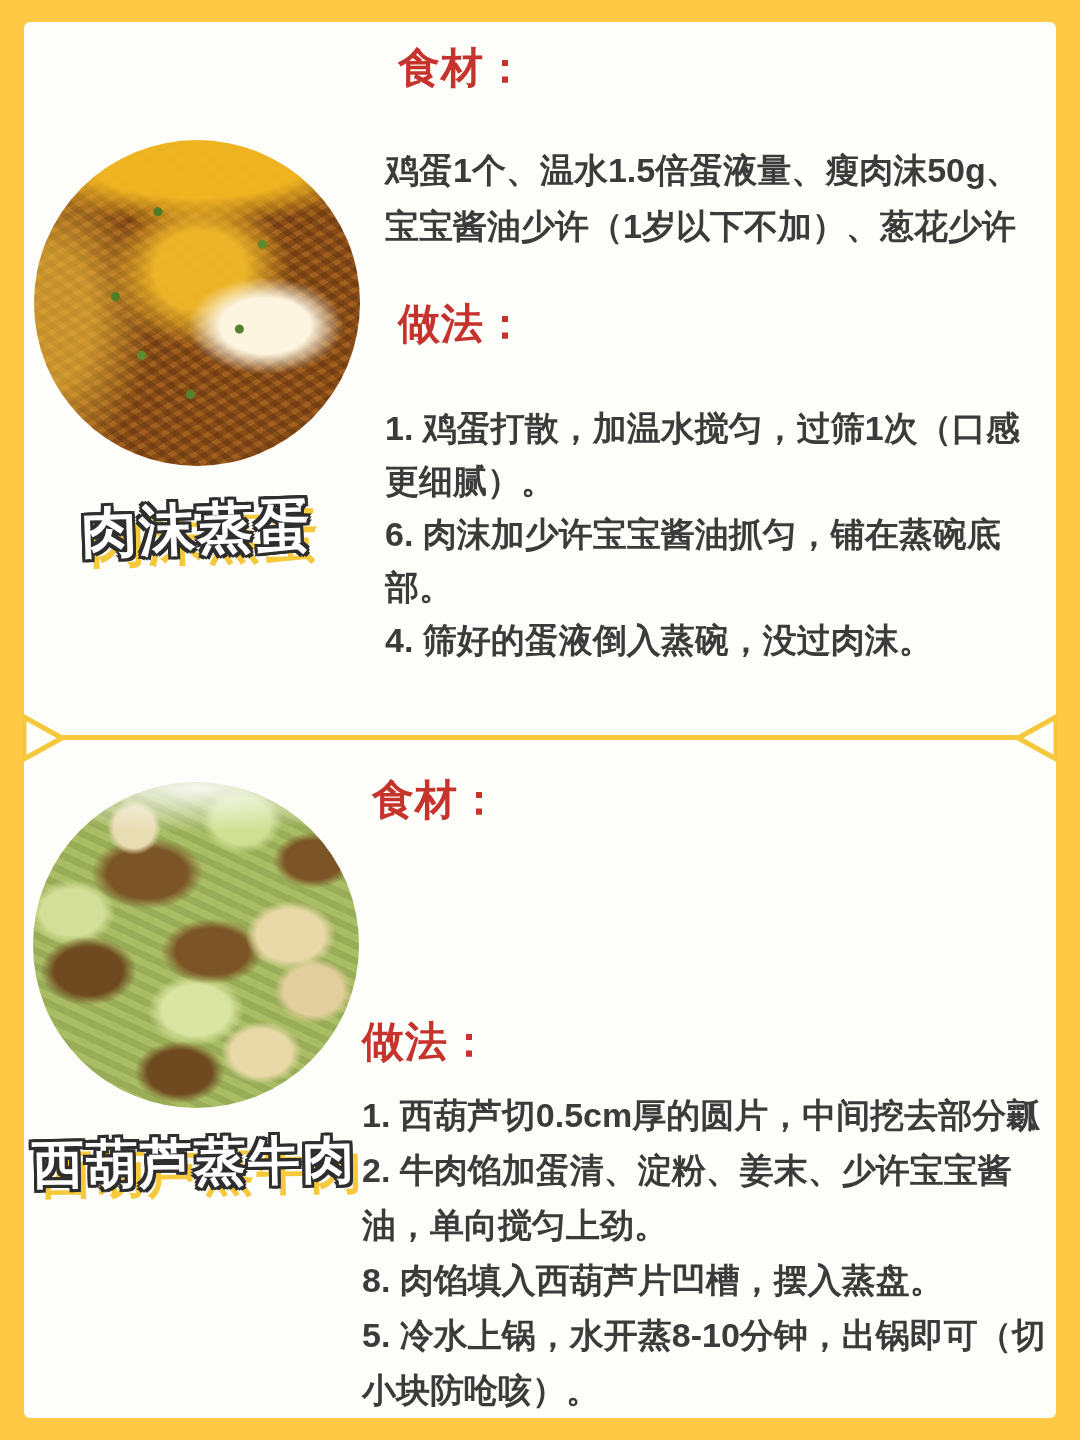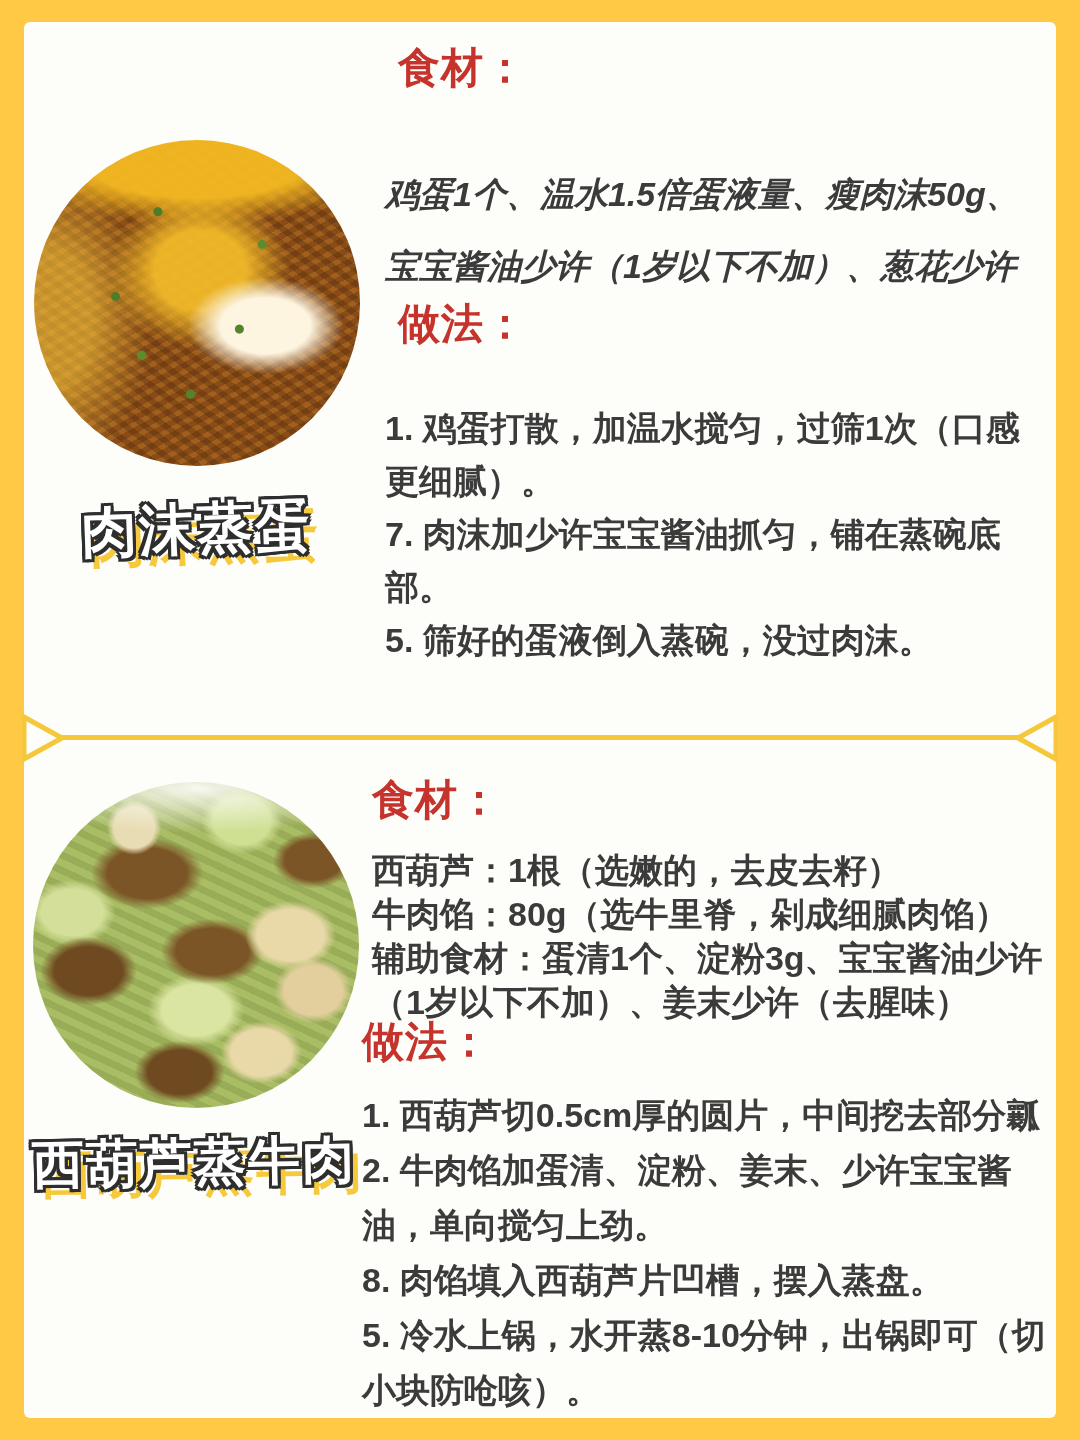--- a/index.html
+++ b/index.html
@@ -62,21 +62,21 @@
       8px 10px 0 #F6C93D;
   }
   .label-1 { left:34px; top:492px; width:326px; font-size:56px; transform:rotate(-2deg); }
   .label-2 { left:14px; top:1128px; width:360px; font-size:52px; transform:rotate(-1deg); }
   
   .sec-heading {
     position:absolute; font-size:42px; font-weight:bold; color:#C5332C;
     letter-spacing:1px;
   }
   .body-text { position:absolute; font-weight:bold; color:#3B3B3B; font-size:34px; }
-  .ing-1   { left:385px; top:158px;  width:648px; line-height:72px;font-style:italic; }
+  .ing-1   { left:385px; top:142px;  width:648px; line-height:56px; }
   .steps-1 { left:385px; top:402px;  width:662px; line-height:53px; }
   .ing-2   { left:372px; top:848px;  width:676px; line-height:44px; }
   .steps-2 { left:362px; top:1088px; width:684px; line-height:55px; }
   .h-ing-1    { left:398px; top:40px; }
   .h-method-1 { left:398px; top:296px; }
   .h-ing-2    { left:372px; top:772px; }
   .h-method-2 { left:362px; top:1014px; }
   
   .divider-line {
     position:absolute; left:58px; top:735px; width:964px; height:5px;
@@ -94,41 +94,36 @@
 
   <div class="photo photo-egg"></div>
   <div class="recipe-label label-1">肉沫蒸蛋</div>
 
   <div class="sec-heading h-ing-1">食材：</div>
   <div class="body-text ing-1">鸡蛋1个、温水1.5倍蛋液量、瘦肉沫50g、宝宝酱油少许（1岁以下不加）、葱花少许</div>
 
   <div class="sec-heading h-method-1">做法：</div>
   <div class="body-text steps-1">
     <div>1. 鸡蛋打散，加温水搅匀，过筛1次（口感更细腻）。</div>
-    <div>7. 肉沫加少许宝宝酱油抓匀，铺在蒸碗底部。</div>
-    <div>5. 筛好的蛋液倒入蒸碗，没过肉沫。</div>
+    <div>6. 肉沫加少许宝宝酱油抓匀，铺在蒸碗底部。</div>
+    <div>4. 筛好的蛋液倒入蒸碗，没过肉沫。</div>
   </div>
 
   <div class="divider-line"></div>
   <svg class="divider-tri left" width="42" height="50">
     <polygon points="2,4 40,25 2,46" fill="#FDFDFA" stroke="#F5C83C" stroke-width="5"></polygon>
   </svg>
   <svg class="divider-tri right" width="42" height="50">
     <polygon points="40,4 2,25 40,46" fill="#FDFDFA" stroke="#F5C83C" stroke-width="5"></polygon>
   </svg>
 
   <div class="photo photo-zucchini"></div>
   <div class="recipe-label label-2">西葫芦蒸牛肉</div>
 
   <div class="sec-heading h-ing-2">食材：</div>
-  <div class="body-text ing-2">
-    <div>西葫芦：1根（选嫩的，去皮去籽）</div>
-    <div>牛肉馅：80g（选牛里脊，剁成细腻肉馅）</div>
-    <div>辅助食材：蛋清1个、淀粉3g、宝宝酱油少许（1岁以下不加）、姜末少许（去腥味）</div>
-  </div>
 
   <div class="sec-heading h-method-2">做法：</div>
   <div class="body-text steps-2">
     <div>1. 西葫芦切0.5cm厚的圆片，中间挖去部分瓤</div>
     <div>2. 牛肉馅加蛋清、淀粉、姜末、少许宝宝酱油，单向搅匀上劲。</div>
     <div>8. 肉馅填入西葫芦片凹槽，摆入蒸盘。</div>
     <div>5. 冷水上锅，水开蒸8-10分钟，出锅即可（切小块防呛咳）。</div>
   </div>
 </div>
 

